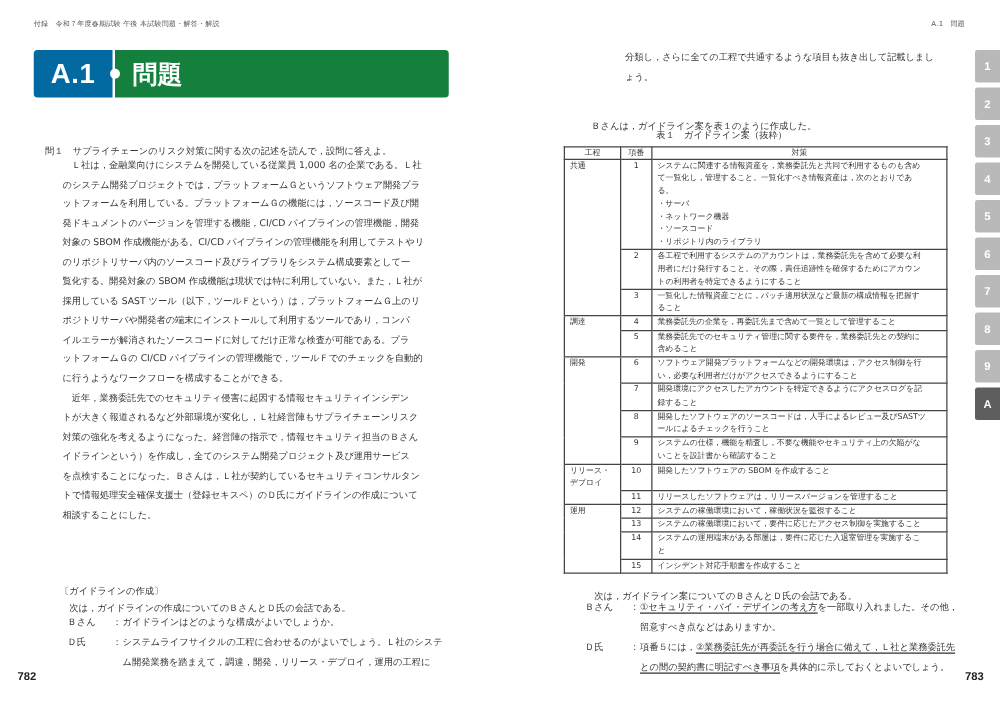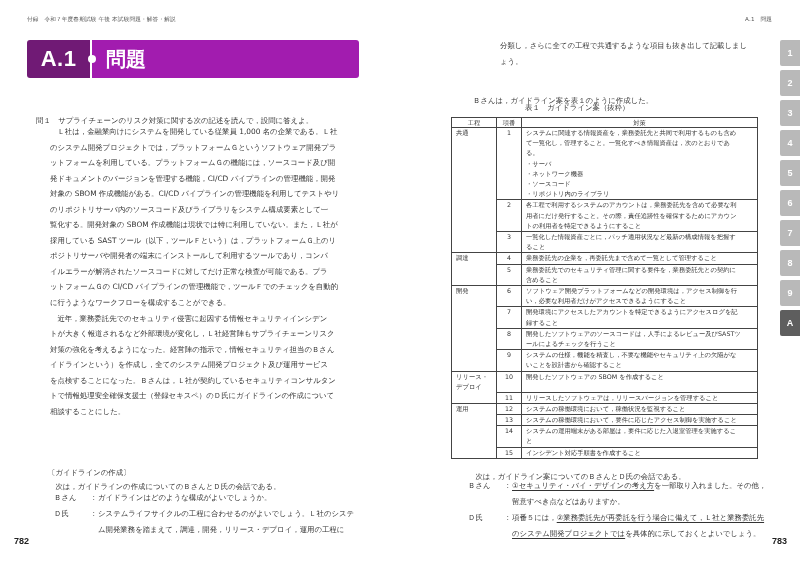--- a/index.html
+++ b/index.html
@@ -3,24 +3,24 @@
 <meta charset="utf-8">
 <style>
   html,body{margin:0;padding:0;}
   body{width:800px;height:567px;background:#ffffff;position:relative;overflow:hidden;
        font-family:"DejaVu Sans","Liberation Sans",sans-serif;color:#2b2b2b;}
   .page{position:absolute;top:0;height:567px;}
   .left{left:0;width:400px;}
   .right{left:400px;width:400px;}
   .runhead{position:absolute;font-size:5.6px;color:#555;letter-spacing:0.2px;}
   .banner{position:absolute;left:27px;top:40px;width:332px;height:38px;display:flex;}
-  .banner .num{width:63px;height:38px;background:#701a75;color:#fff;border-radius:3px 0 0 3px;
+  .banner .num{width:63px;height:38px;background:#0369a1;color:#fff;border-radius:3px 0 0 3px;
         font-family:"Liberation Sans",sans-serif;font-weight:bold;font-size:22px;
         display:flex;align-items:center;justify-content:center;letter-spacing:0.5px;}
-  .banner .ttl{flex:1;height:38px;background:#a21caf;color:#fff;border-radius:0 3px 3px 0;
+  .banner .ttl{flex:1;height:38px;background:#15803d;color:#fff;border-radius:0 3px 3px 0;
         margin-left:2px;position:relative;font-weight:bold;font-size:20px;
         display:flex;align-items:center;padding-left:14px;}
   .banner .dot{position:absolute;left:-4px;top:15px;width:8px;height:8px;border-radius:50%;background:#fff;}
   .txt{position:absolute;font-size:7.4px;line-height:15.6px;color:#333;margin-top:17px;}
   .para{position:absolute;font-size:7.4px;line-height:15.55px;color:#333;}
   .para p{margin:0;}
   .pagenum{position:absolute;font-family:"Liberation Sans",sans-serif;font-weight:bold;font-size:9px;color:#222;}
   .ul{text-decoration:underline;text-underline-offset:2px;margin-top:22px;}
   table.gl{position:absolute;left:51px;top:117px;width:307px;border-collapse:collapse;
         font-size:6.3px;line-height:10.2px;color:#333;}
@@ -273,21 +273,21 @@
         <span>留意すべき点などはありますか。</span>
       </div>
       <div class="row">
         <span class="sp">Ｄ氏</span>
         <span class="sep">：</span>
         <span><span>項番５には，</span><span class="ul">②業務委託先が再委託を行う場合に備えて，Ｌ社と業務委託先</span></span>
       </div>
       <div class="row">
         <span class="sp"></span>
         <span class="sep"></span>
-        <span><span class="ul">のシステム開発プロジェクトでは</span><span>を具体的に示しておくとよいでしょう。</span></span>
+        <span><span class="ul">との間の契約書に明記すべき事項</span><span>を具体的に示しておくとよいでしょう。</span></span>
       </div>
     </div>
 
   <div class="pagenum" style="left:372px;top:536px;">783</div>
 
   <div class="tabs" id="tabs">
       <div class="tab">1</div>
       <div class="tab">2</div>
       <div class="tab">3</div>
       <div class="tab">4</div>

